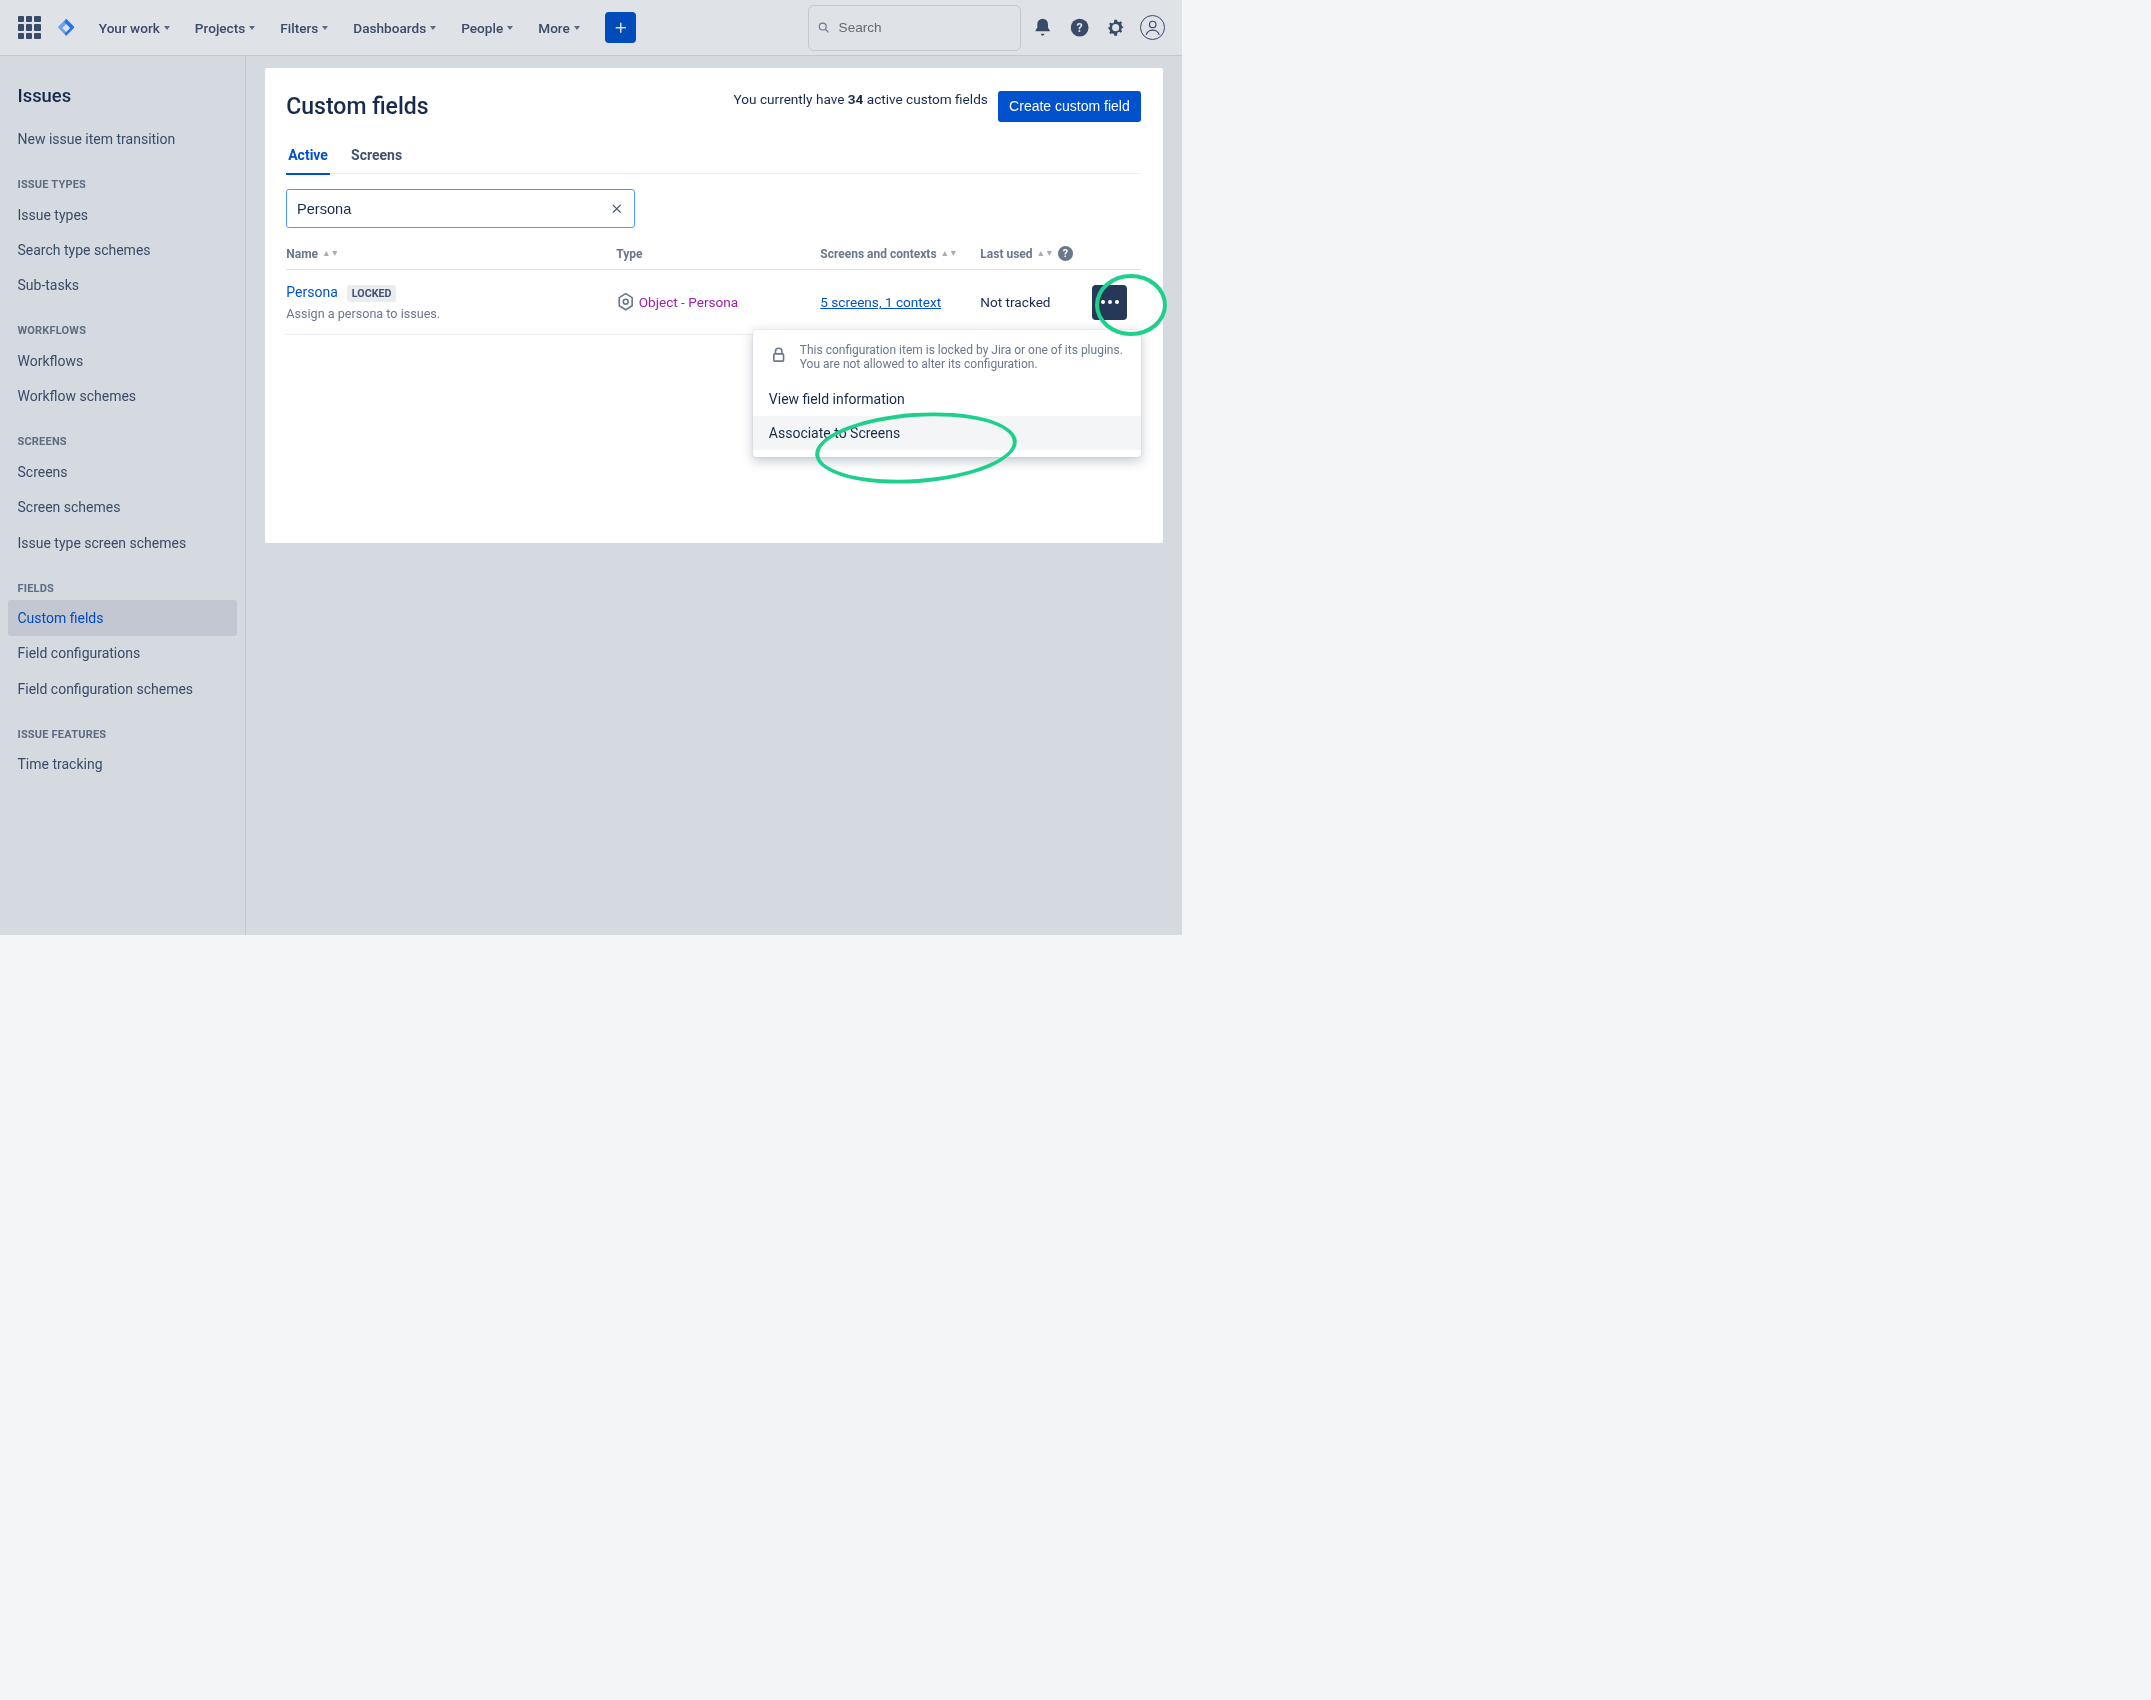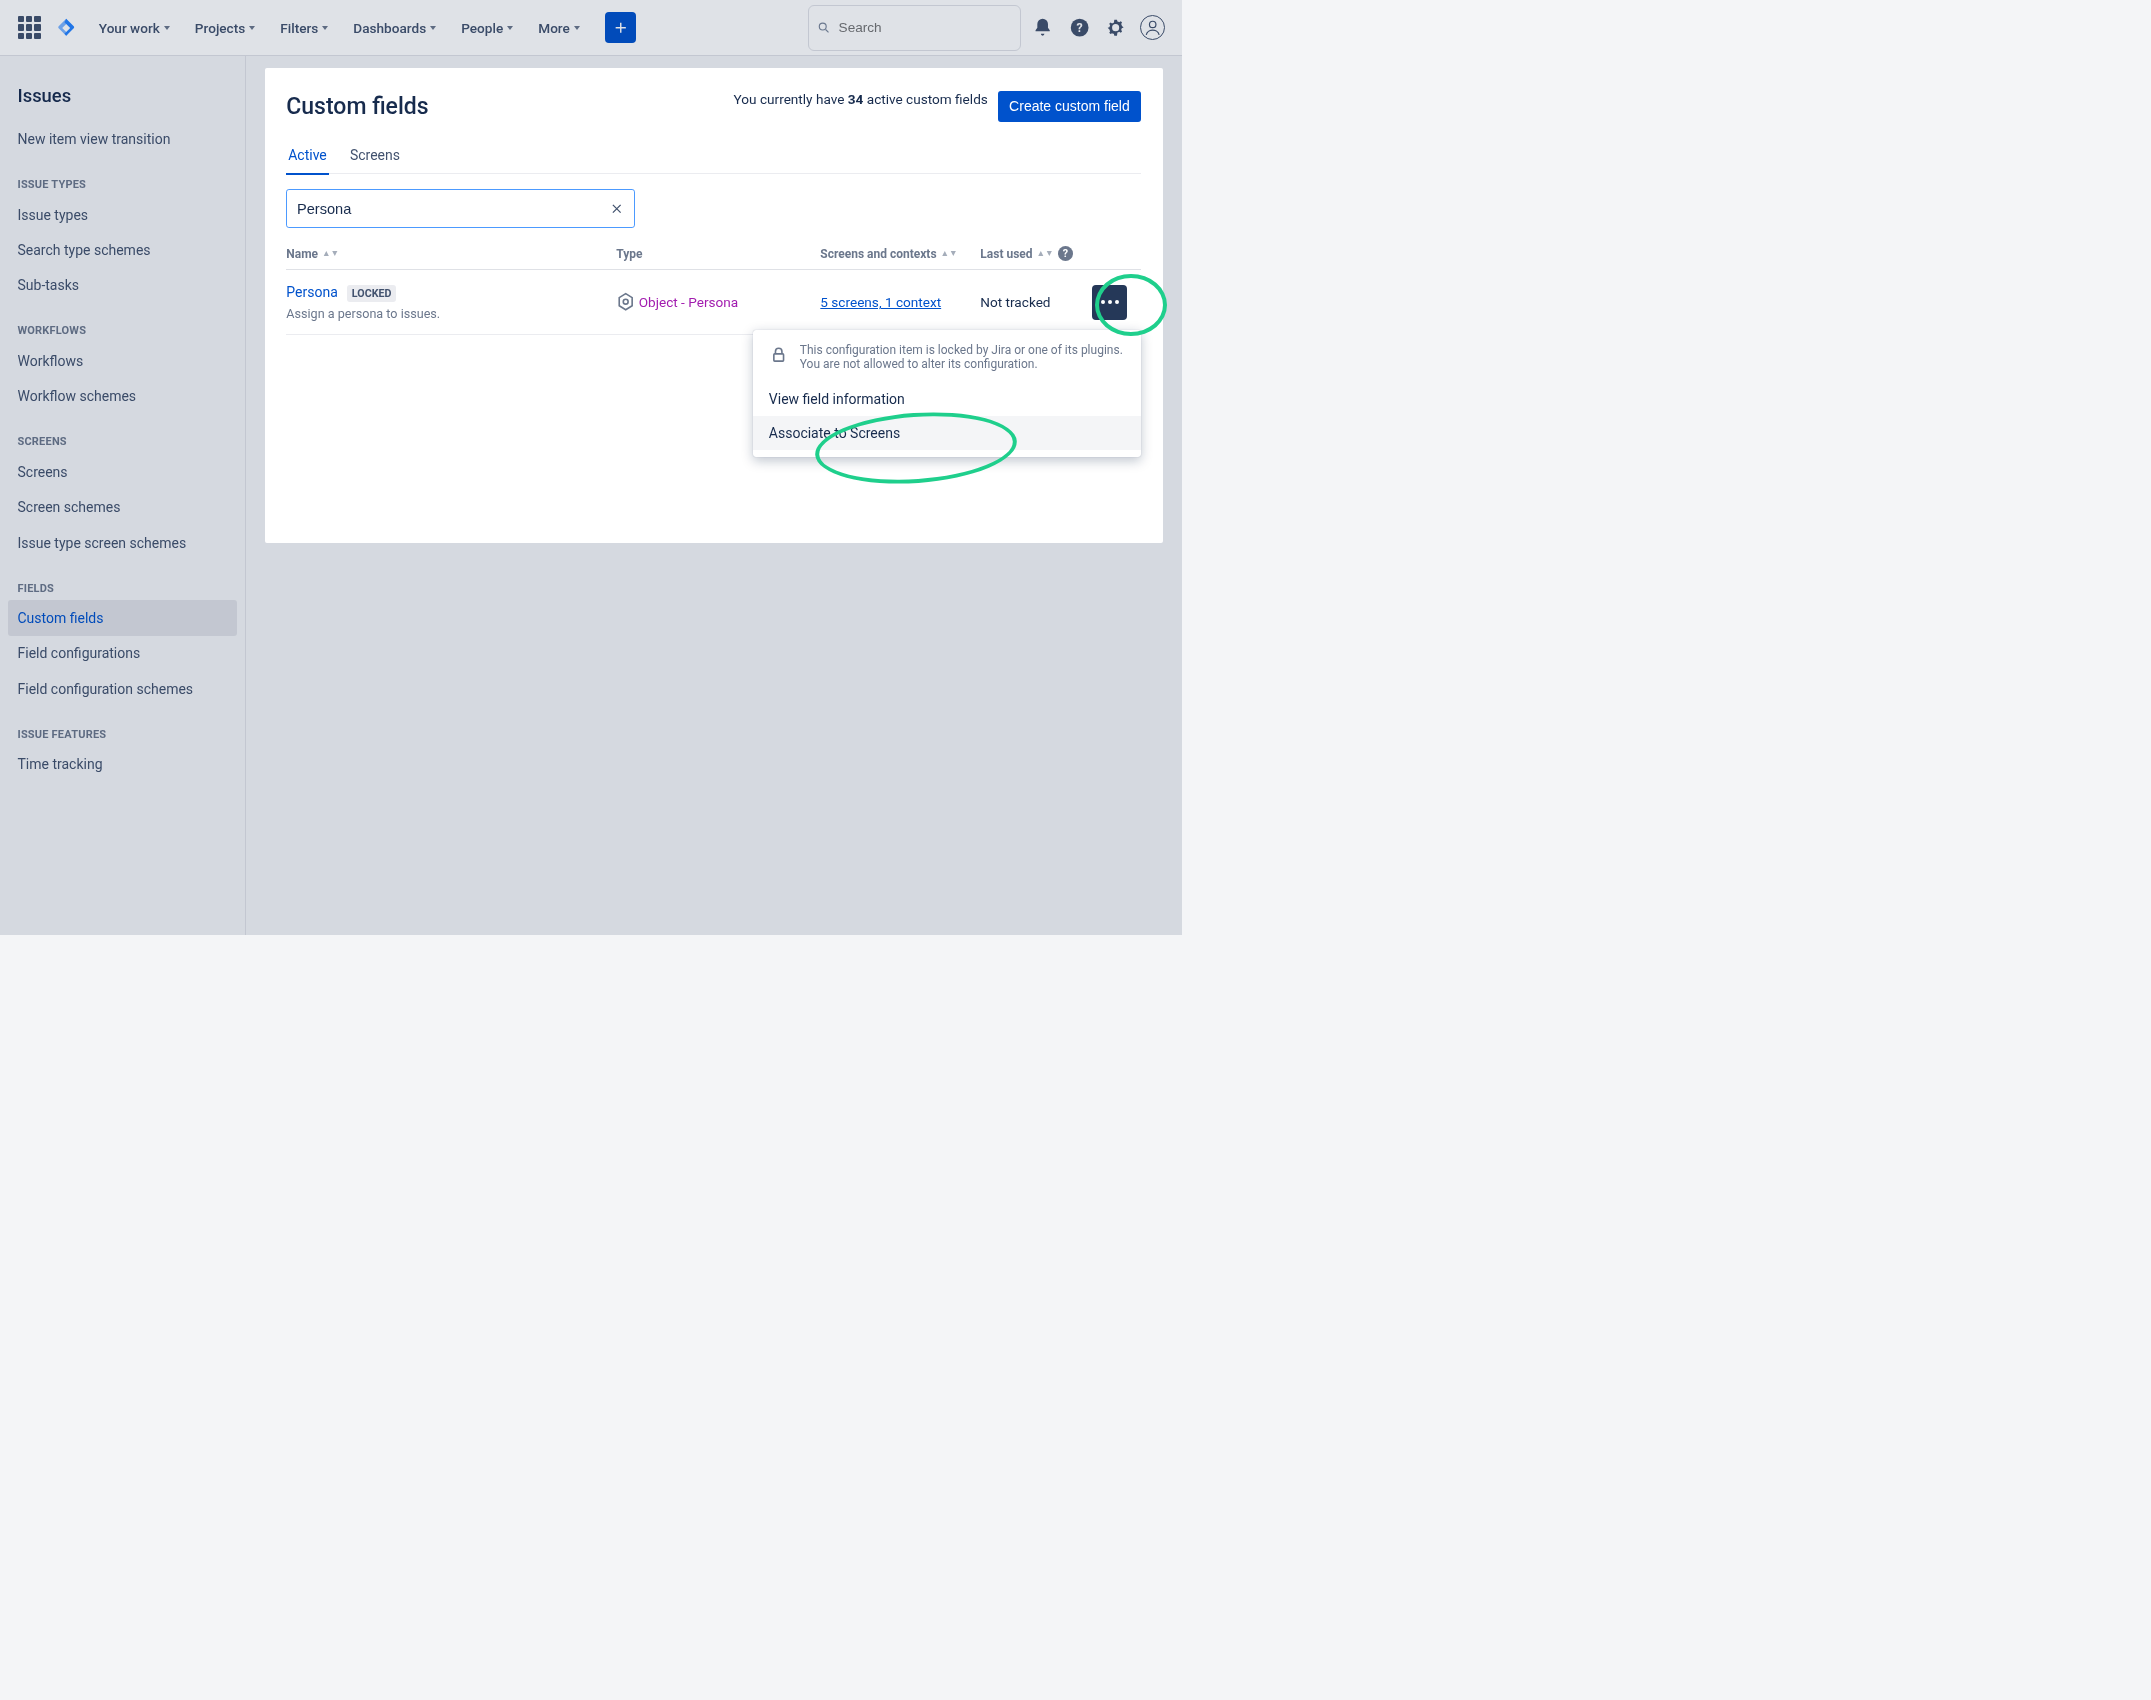--- a/index.html
+++ b/index.html
@@ -150,21 +150,21 @@
     background: #0052cc; color: #fff;
     border: none; border-radius: 2.9px;
     padding: 7.8px 11.6px; font-size: 14px; font-weight: 500;
   }
 
   .tabs { display: flex; gap: 19.4px; border-bottom: 1.9px solid #ebecf0; margin-bottom: 15.5px; }
   .tab {
     padding: 0 1.9px 9.7px 1.9px;
     font-size: 14px;
     color: #42526e;
-    font-weight: 400;
+    font-weight: 700;
     position: relative;
   }
   .tab.active { color: #0052cc; }
   .tab.active::after {
     content: ""; position: absolute; bottom: -1.9px; left: 0; right: 0;
     height: 1.9px; background: #0052cc;
   }
 
   .filter-box {
     width: 349px; height: 39px;
@@ -338,21 +338,21 @@
           <path d="M4 21c1-5 6-6 8-6s7 1 8 6" fill="none" stroke="#42526e" stroke-width="1.5"></path>
         </svg>
     </div>
   </div>
 </div>
 
 <div class="layout">
 
   <div class="sidebar">
     <div class="side-title">Issues</div>
-    <a class="side-link">New item view transition</a>
+    <a class="side-link">New issue item transition</a>
 
     <div class="side-head">Issue types</div>
     <a class="side-link">Issue types</a>
     <a class="side-link">Search type schemes</a>
     <a class="side-link">Sub-tasks</a>
 
     <div class="side-head">Workflows</div>
     <a class="side-link">Workflows</a>
     <a class="side-link">Workflow schemes</a>
 

